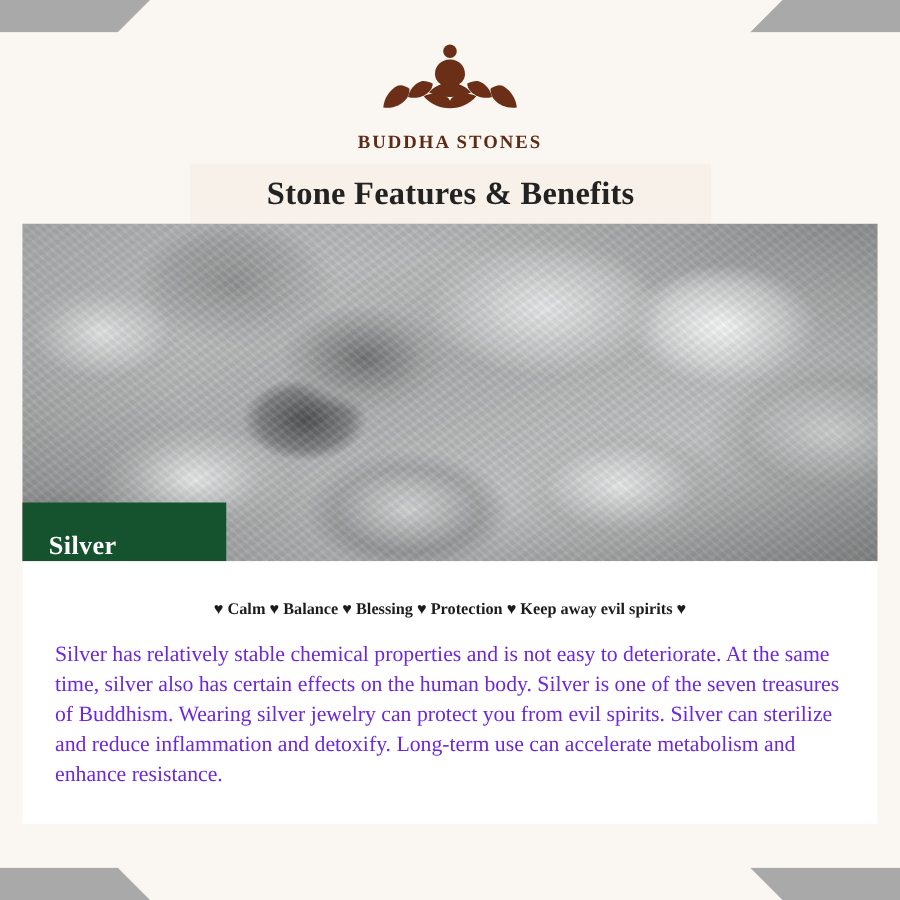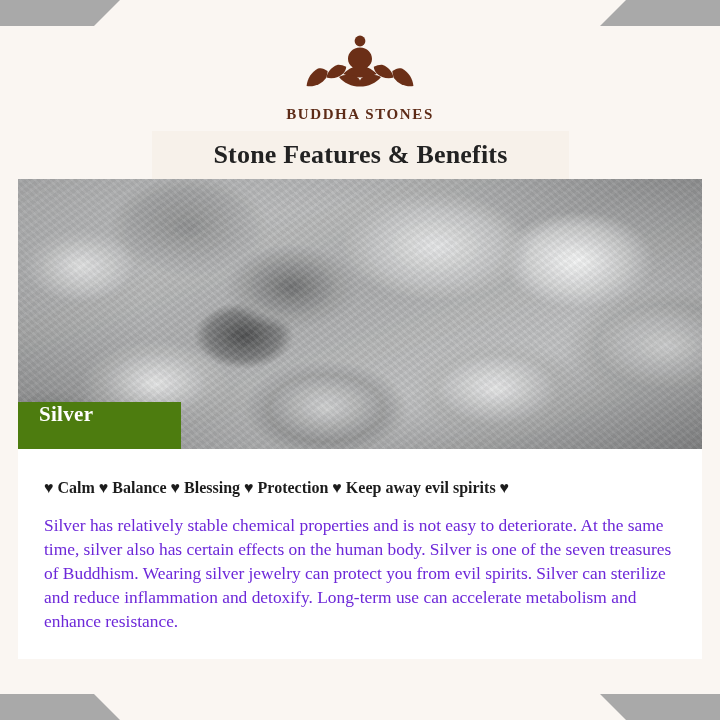--- a/index.html
+++ b/index.html
@@ -129,23 +129,23 @@
     background: radial-gradient(ellipse at 50% 45%, rgba(0,0,0,0) 45%, rgba(0,0,0,0.22) 100%);
   }
 
   
   .caption-bar {
     position: absolute;
     left: 18px;
     top: 402px;
     width: 163px;
     height: 47px;
-    background: #4d7c0f;
+    background: #14532d;
     display: flex;
-    align-items: flex-start;
+    align-items: flex-end;
   }
   .caption-text {
     color: #ffffff;
     font-family: "Liberation Serif", serif;
     font-size: 21px;
     font-weight: bold;
     padding-left: 21px;
     letter-spacing: 0.3px;
   }
 
@@ -155,24 +155,24 @@
     top: 449px;
     left: 18px;
     width: 684px;
     height: 210px;
     background: #ffffff;
     box-sizing: border-box;
     padding: 30px 26px 0 26px;
   }
   .keywords {
     font-family: "Liberation Serif", serif;
-    font-size: 16px;
+    font-size: 13px;
     font-weight: bold;
     color: #1c1c1c;
-    text-align: left;
+    text-align: center;
     white-space: nowrap;
     margin-bottom: 16px;
   }
   .body-text {
     font-family: "Liberation Serif", serif;
     font-size: 17.4px;
     line-height: 1.38;
     color: #6d28d9;
     text-align: left;
   }

